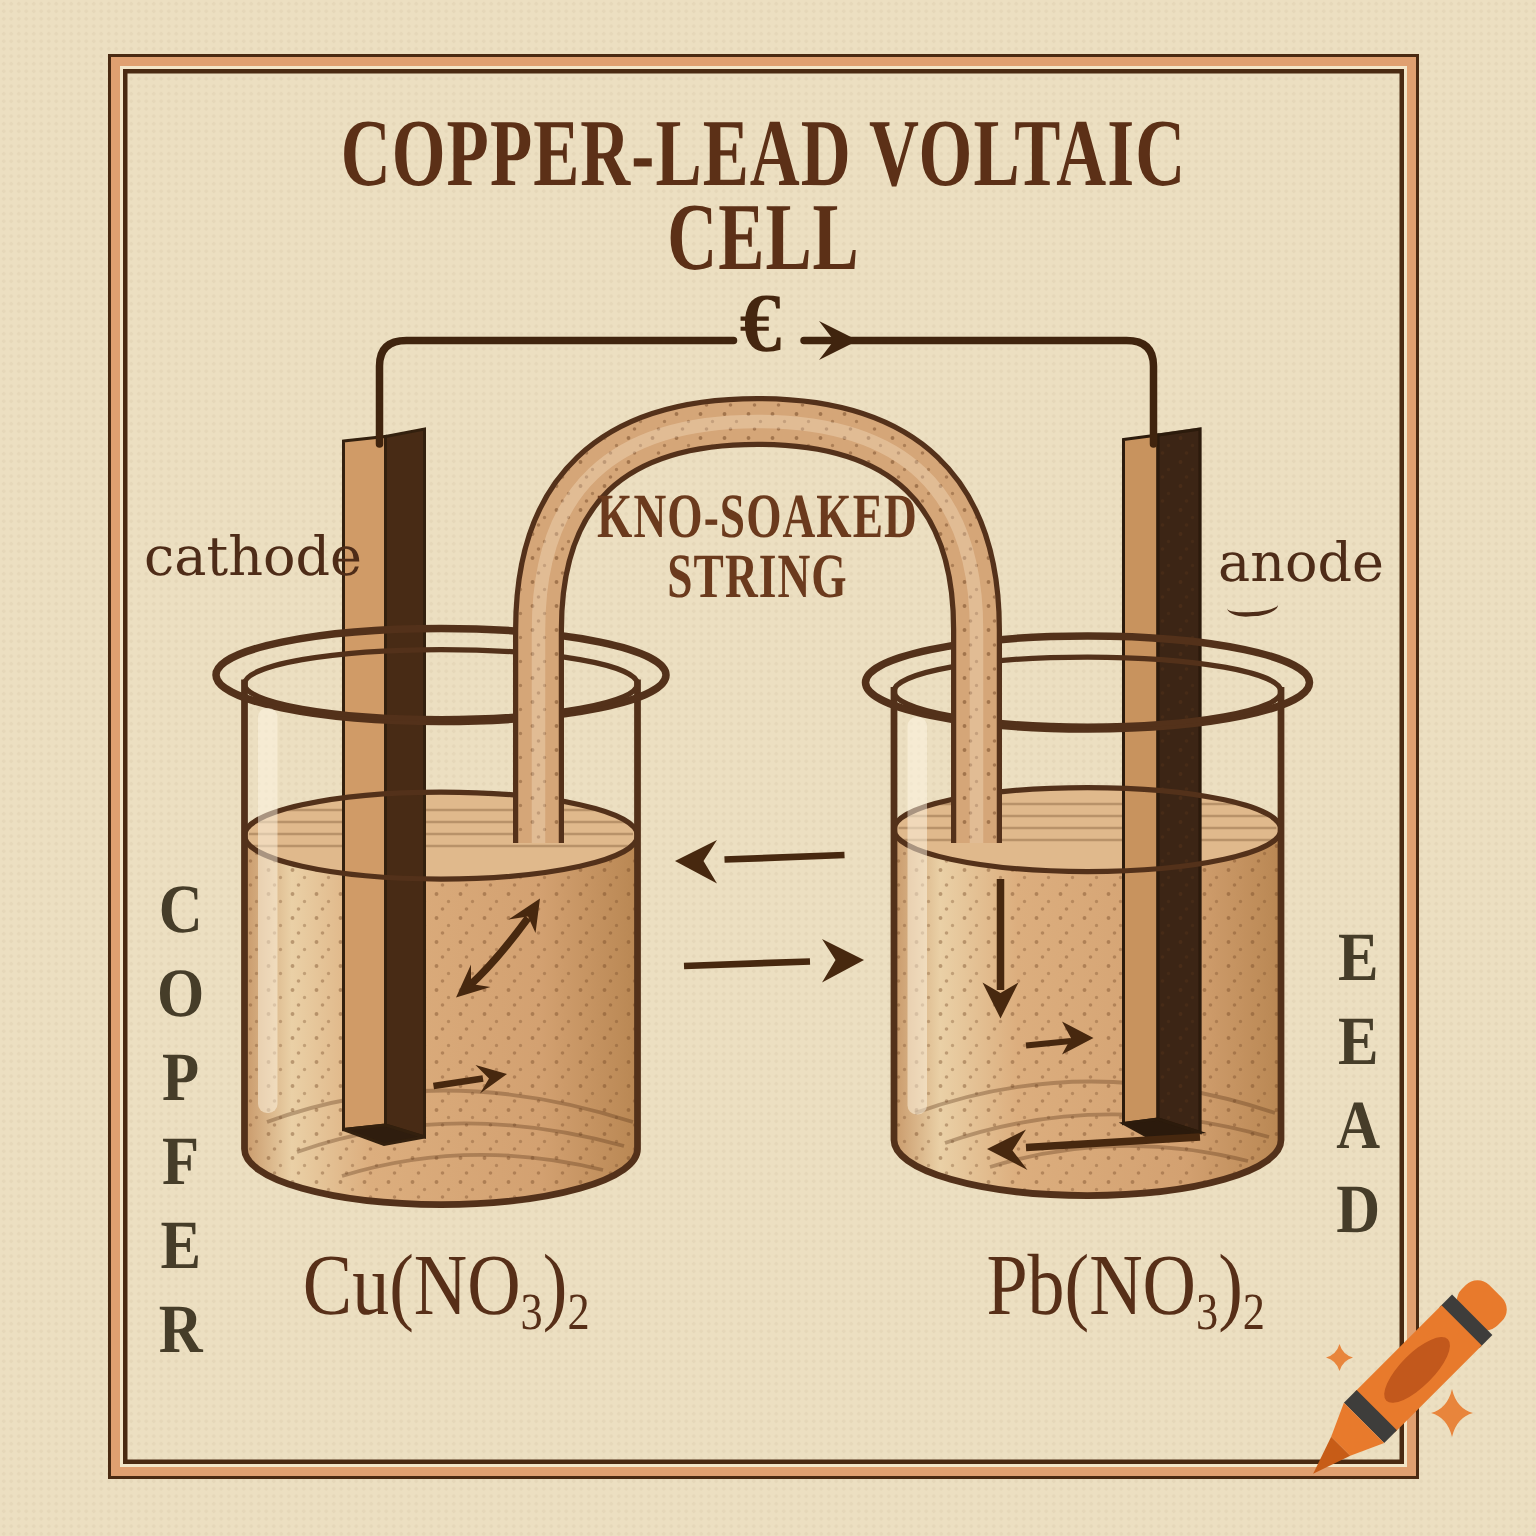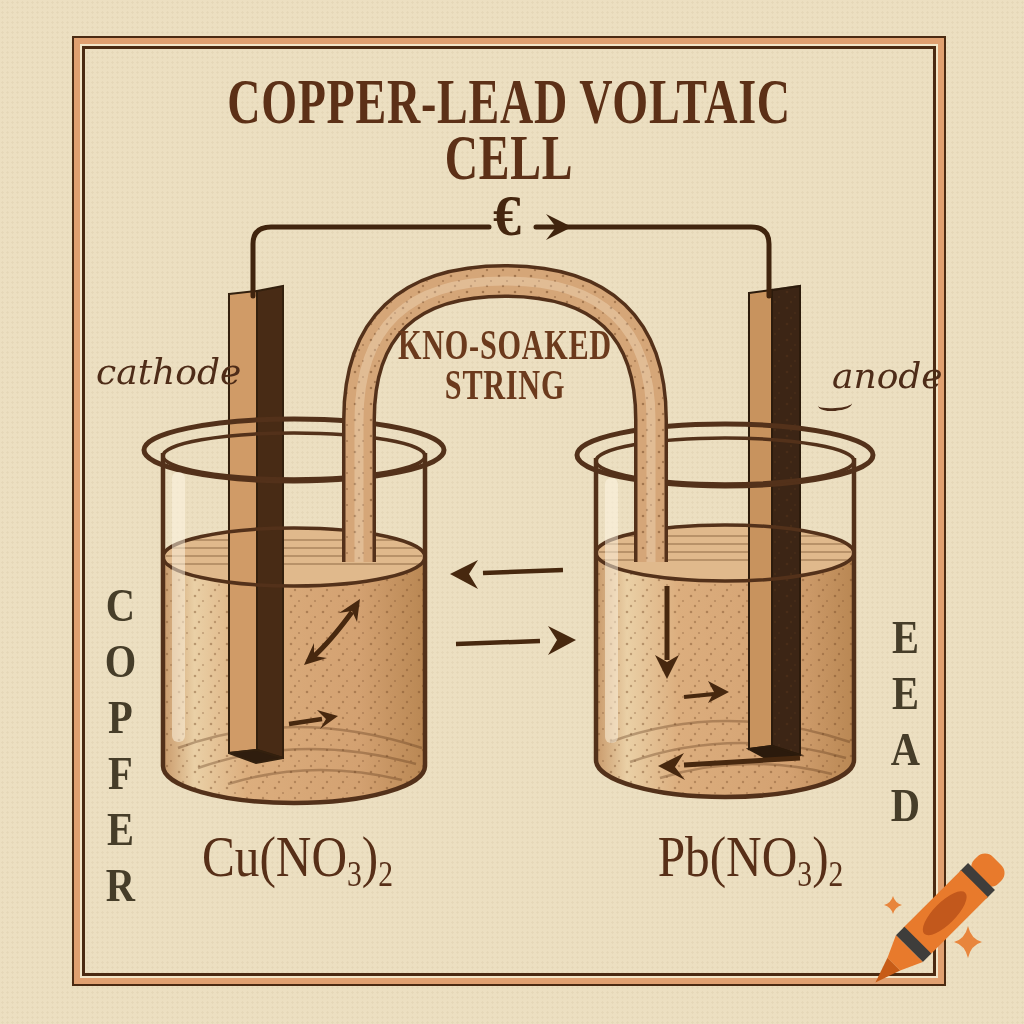--- a/index.html
+++ b/index.html
@@ -29,21 +29,21 @@
     left:462px;top:188px;width:90px;text-align:center;
     font-size:56px;font-weight:bold;color:#45260f;line-height:1;
   }
   .bridge-line{
     left:355px;width:300px;text-align:center;
     font-size:42px;font-weight:bold;line-height:1;
     color:#6b3a1d;letter-spacing:1px;
     transform:scaleX(.72);transform-origin:center;
   }
   .electrode-label{
-    font-family:"DejaVu Serif", serif;font-style:italic;
+    font-family:"DejaVu Serif", serif;
     font-size:36px;color:#4e2c18;line-height:1;
   }
   .anode-underline{
     left:818px;top:398px;width:34px;height:10px;
     border-bottom:3.5px solid #4e2c18;border-radius:50%;
     transform:rotate(-4deg);z-index:3;
   }
   .vertical-word{
     writing-mode:vertical-rl;text-orientation:upright;
     font-weight:bold;font-size:46px;letter-spacing:5px;line-height:1;
@@ -202,21 +202,21 @@
 
 <div class="abs txt title-line" style="top:70px;">COPPER-LEAD VOLTAIC</div>
 <div class="abs txt title-line" style="top:126px;">CELL</div>
 
 <div class="abs txt electron">€</div>
 
 <div class="abs txt bridge-line" style="top:324px;">KNO-SOAKED</div>
 <div class="abs txt bridge-line" style="top:364px;">STRING</div>
 
 <div class="abs txt electrode-label" style="left:96px;top:354px;">cathode</div>
-<div class="abs txt electrode-label" style="left:812px;top:358px;margin-left:20px;">anode</div>
+<div class="abs txt electrode-label" style="left:812px;top:358px;">anode</div>
 <div class="abs anode-underline"></div>
 
 <div class="abs txt vertical-word" style="left:97px;top:580px;">COPFER</div>
 <div class="abs txt vertical-word" style="left:882px;top:612px;">EEAD</div>
 
 <div class="abs txt formula" style="left:165px;">
   <span>Cu(NO</span><span class="sub">3</span><span>)</span><span class="sub">2</span>
 </div>
 <div class="abs txt formula" style="left:618px;">
   <span>Pb(NO</span><span class="sub">3</span><span>)</span><span class="sub">2</span>

